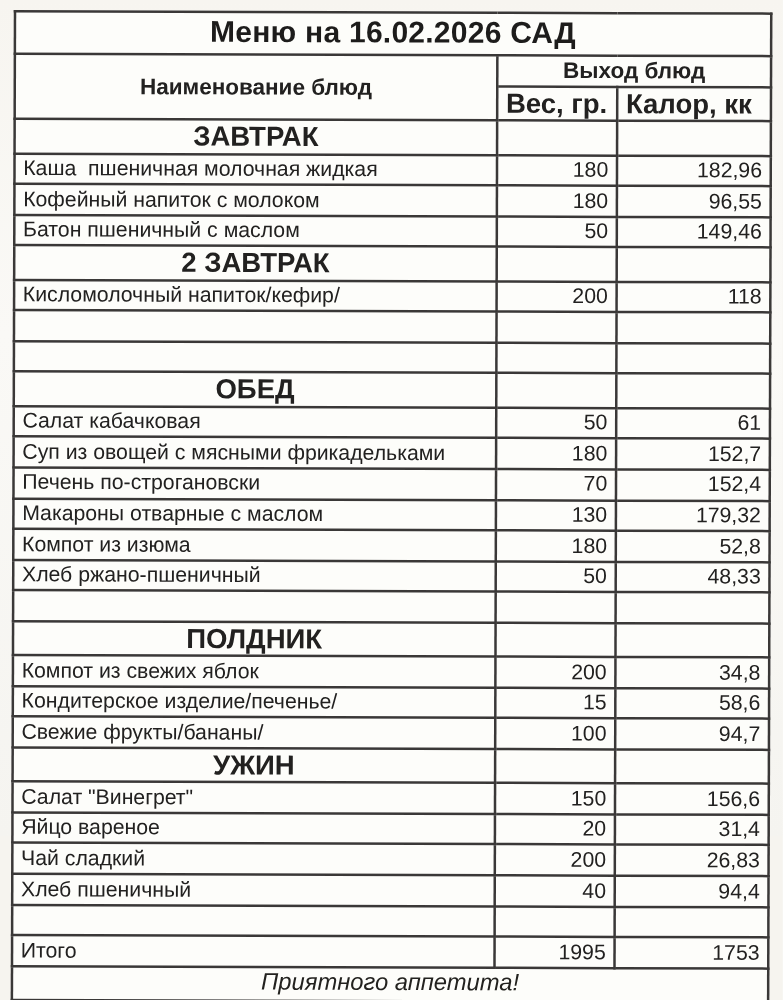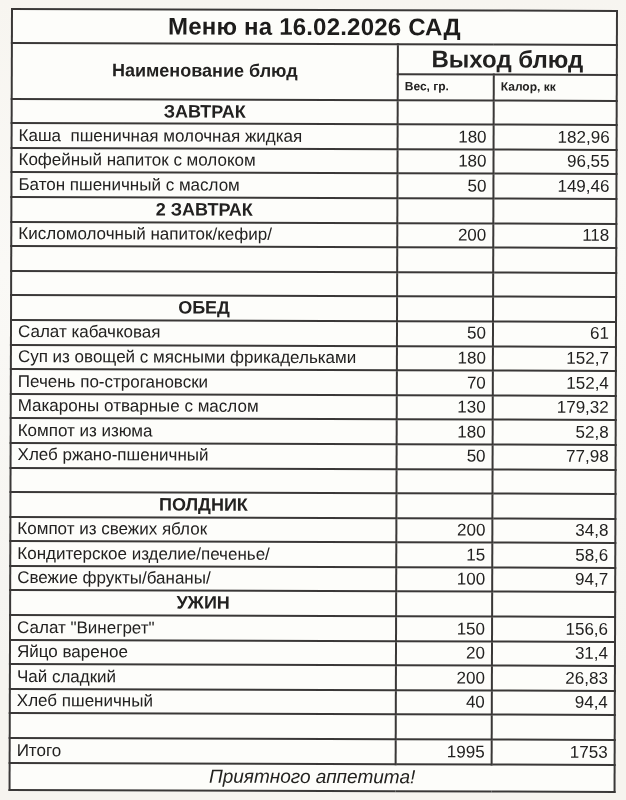--- a/index.html
+++ b/index.html
@@ -54,35 +54,35 @@
     color: #1d1c1b;
   }
   .menu-table .name-header {
     text-align: center;
     font-weight: bold;
     font-size: 18px;
   }
   .menu-table .group-header {
     text-align: center;
     font-weight: bold;
-    font-size: 24px;
+    font-size: 18px;
     height: 25px;
   }
   .menu-table .sub-header {
     text-align: left;
     font-weight: bold;
-    font-size: 12px;
+    font-size: 22px;
     height: 26px;
   }
   .menu-table td.dish   { text-align: left; }
   .menu-table td.num    { text-align: right; font-variant-numeric: tabular-nums; }
   .menu-table tr.section td:first-child {
     text-align: center;
     font-weight: bold;
-    font-size: 18px;
+    font-size: 22px;
   }
   .menu-table tr.total td:first-child { text-align: left; }
   .menu-table .footer-cell {
     text-align: center;
     font-style: italic;
     font-size: 19px;
     height: 27px;
     font-family: "Liberation Sans", "DejaVu Sans", sans-serif;
     color: #23221f;
   }
@@ -178,21 +178,21 @@
           <td class="num">179,32</td>
         </tr>
         <tr class="dish">
           <td class="dish">Компот из изюма</td>
           <td class="num">180</td>
           <td class="num">52,8</td>
         </tr>
         <tr class="dish">
           <td class="dish">Хлеб ржано-пшеничный</td>
           <td class="num">50</td>
-          <td class="num">77,98</td>
+          <td class="num">48,33</td>
         </tr>
         <tr class="empty">
           <td class="dish"></td>
           <td class="num"></td>
           <td class="num"></td>
         </tr>
         <tr class="section">
           <td class="dish">ПОЛДНИК</td>
           <td class="num"></td>
           <td class="num"></td>

